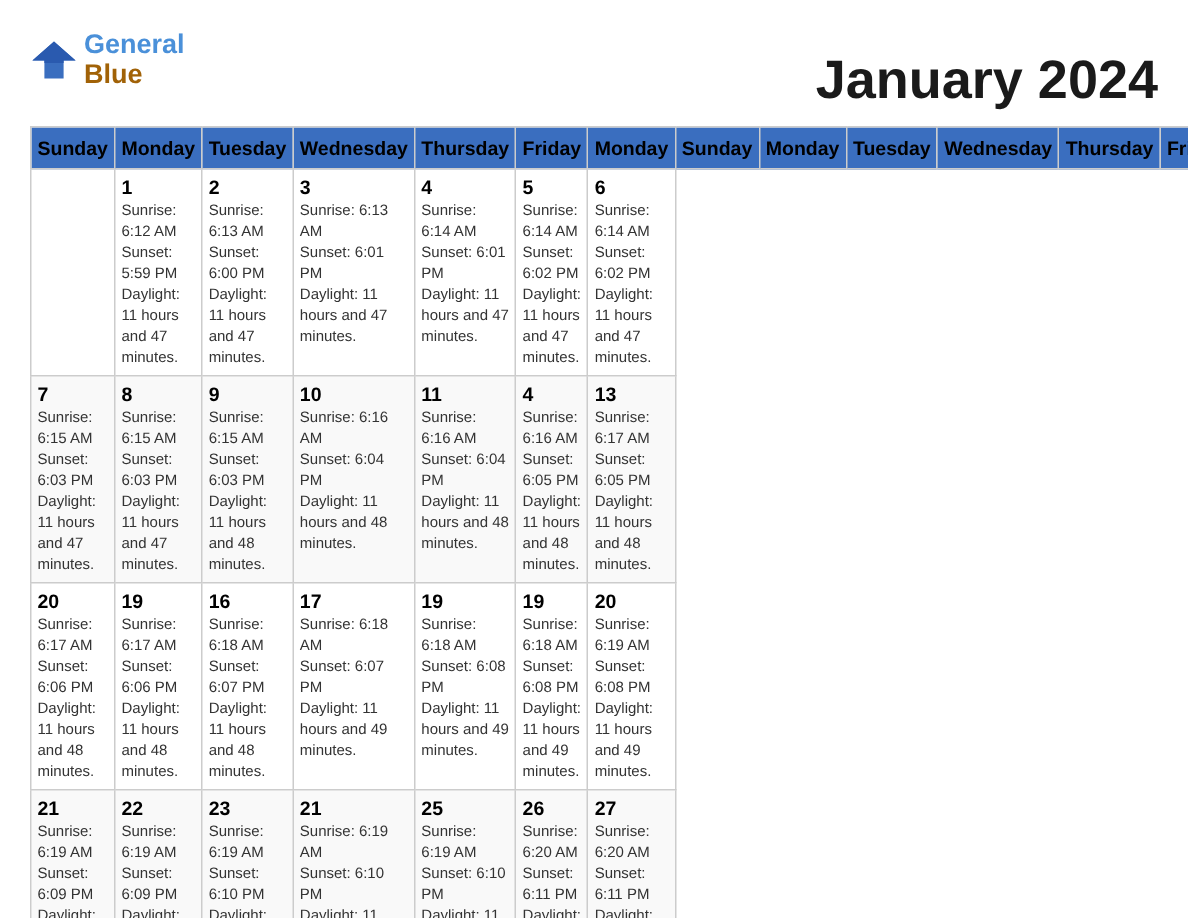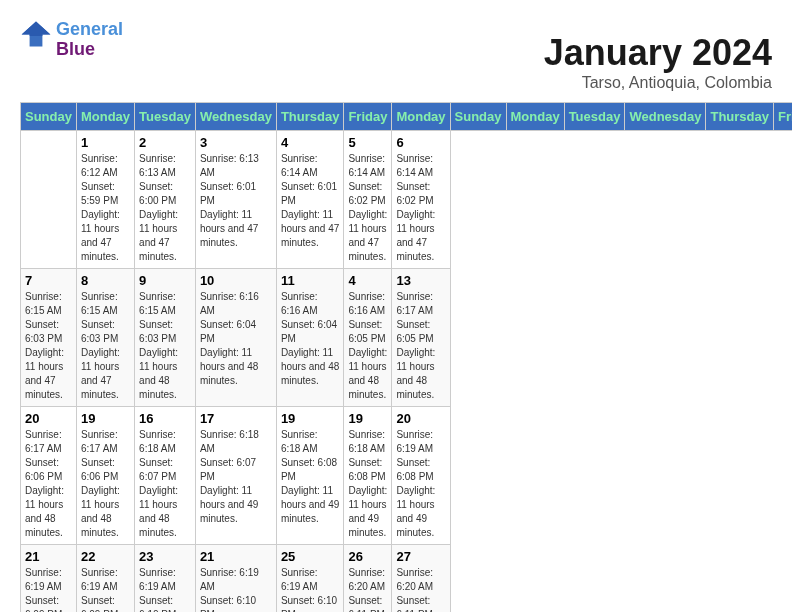--- a/index.html
+++ b/index.html
@@ -11,21 +11,21 @@
       padding: 20px;
     }
     .header {
       display: flex;
       justify-content: space-between;
       align-items: flex-start;
       margin-bottom: 10px;
     }
     .logo {
       display: flex;
-      align-items: flex-start;
+      align-items: center;
       gap: 4px;
     }
     .logo-icon {
       width: 32px;
       height: 28px;
     }
     .title-block {
       text-align: right;
     }
     .month-year {
@@ -38,21 +38,21 @@
       font-size: 16px;
       color: #555;
     }
     table {
       width: 100%;
       border-collapse: collapse;
       font-size: 11px;
     }
     th {
       background-color: #3a6ebf;
-      color: #86efac;
+      color: #000000;
       padding: 6px 4px;
       text-align: right;
       font-size: 13px;
       font-weight: bold;
       border: 1px solid #ccc;
     }
     td {
       border: 1px solid #ccc;
       vertical-align: top;
       padding: 4px;
@@ -80,26 +80,25 @@
 <div class="header">
   <div class="logo">
     <svg class="logo-icon" viewBox="0 0 40 35" xmlns="http://www.w3.org/2000/svg">
       <polygon points="20,2 38,18 28,18 28,33 12,33 12,18 2,18" fill="#3a6ebf"></polygon>
       <polygon points="20,2 38,18 28,18 28,20 12,20 12,18 2,18" fill="#2a5aaf"></polygon>
     </svg>
     <div>
       <div style="font-size:18px;font-weight:bold;color:#1a1a1a;line-height:1.1">
         <span style="color:#4a90d9">General</span>
       </div>
-      <div style="font-size:18px;font-weight:bold;color:#701a75;line-height:1.1">Blue</div>
+      <div style="font-size:18px;font-weight:bold;color:#a16207;line-height:1.1">Blue</div>
     </div>
   </div>
   <div class="title-block">
     <div class="month-year">January 2024</div>
-    <div class="location">Tarso, Antioquia, Colombia</div>
   </div>
 </div>
 
 <table>
   <thead>
     <tr>
     <th>Sunday</th>
         <th>Monday</th>
         <th>Tuesday</th>
         <th>Wednesday</th>

